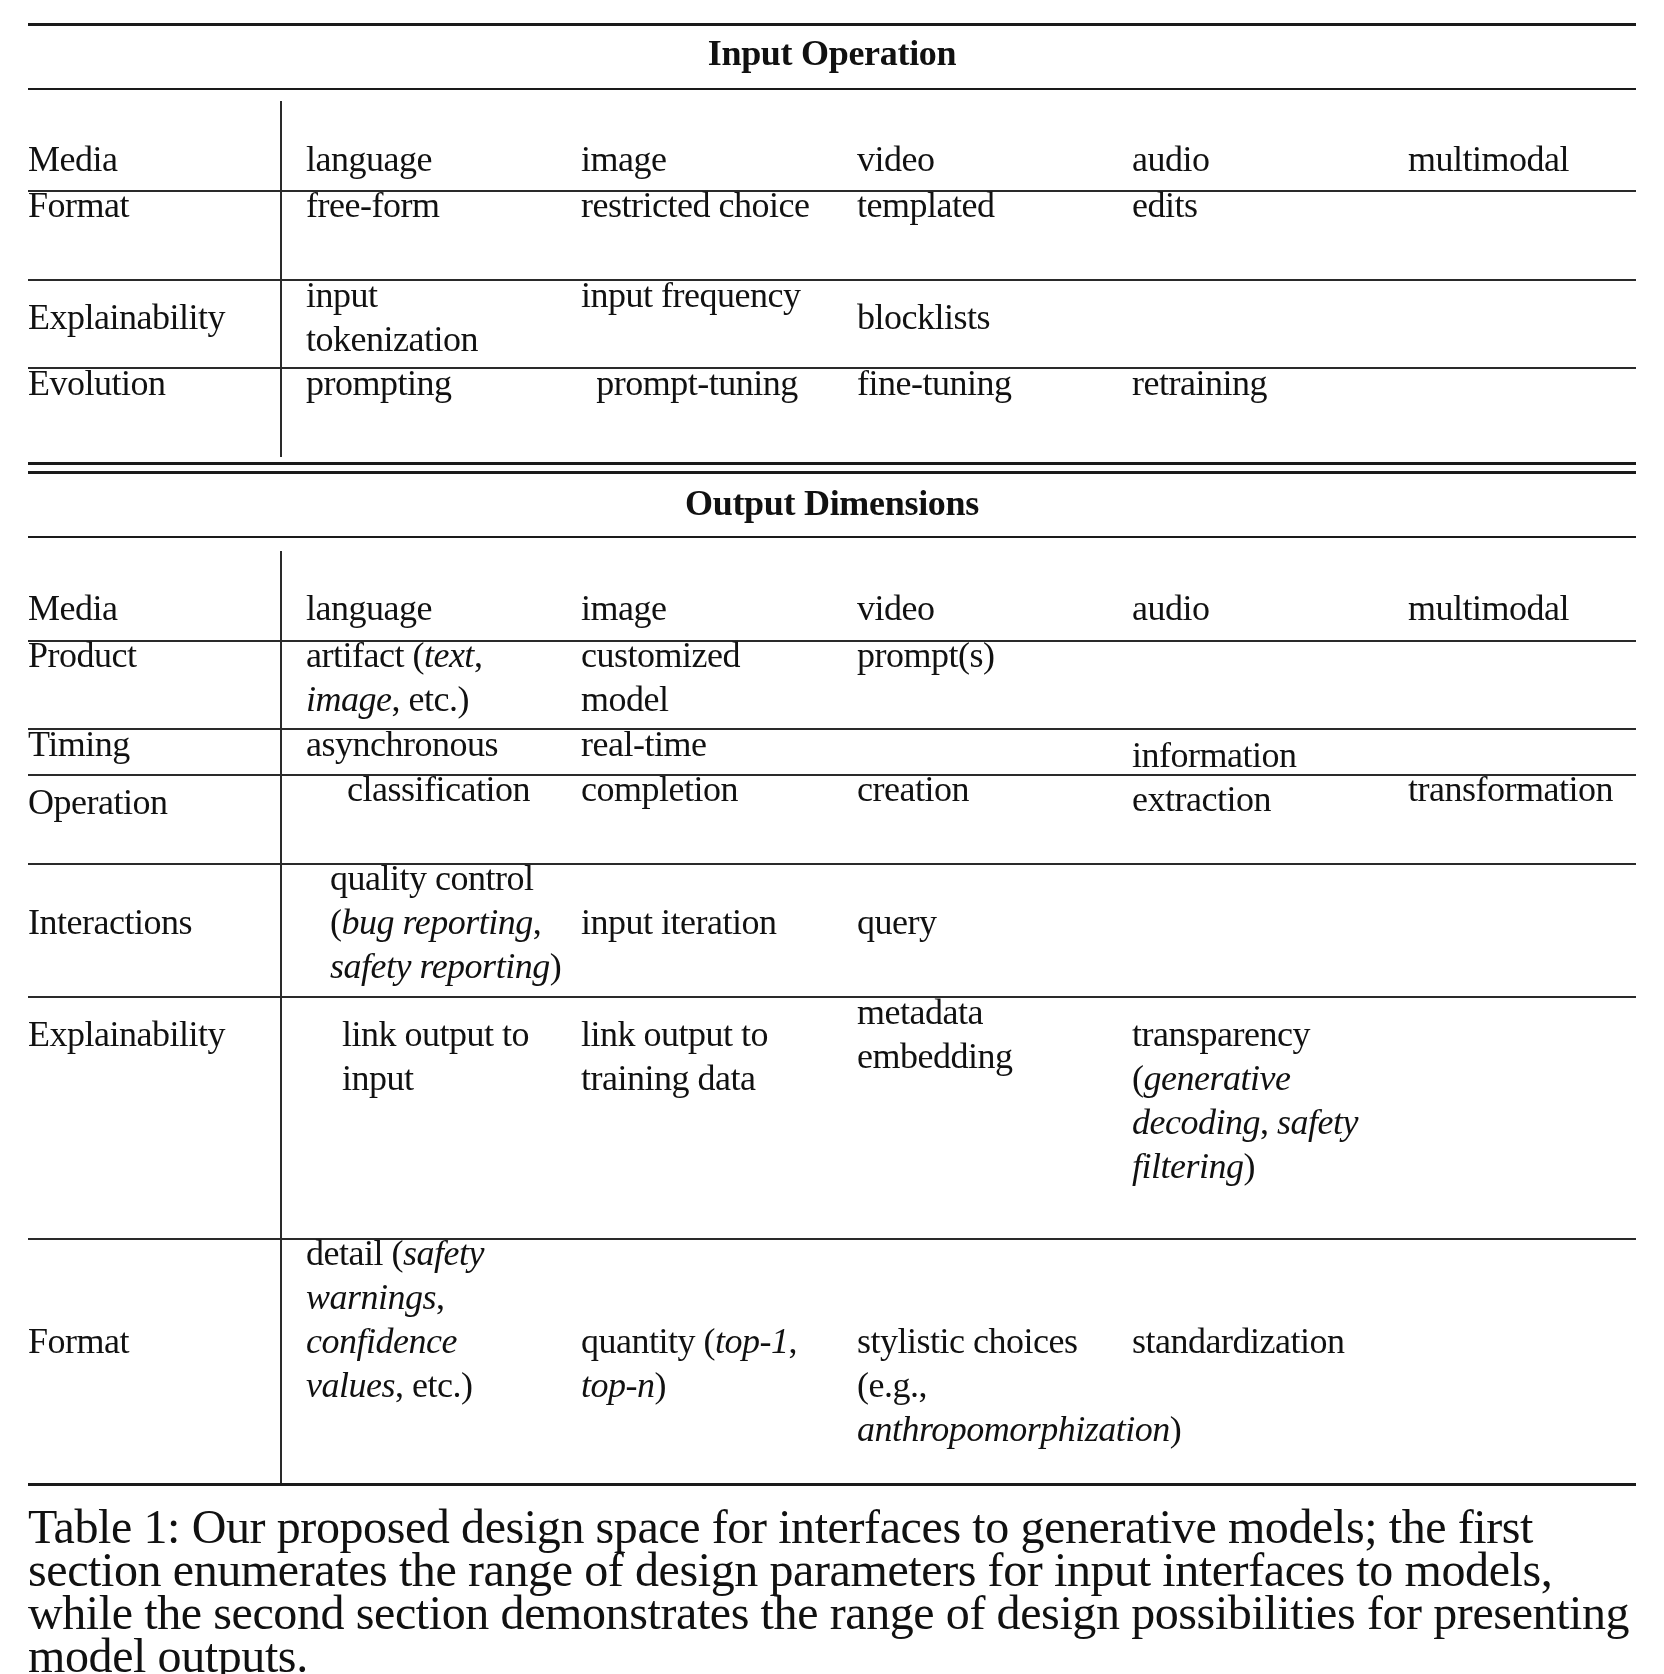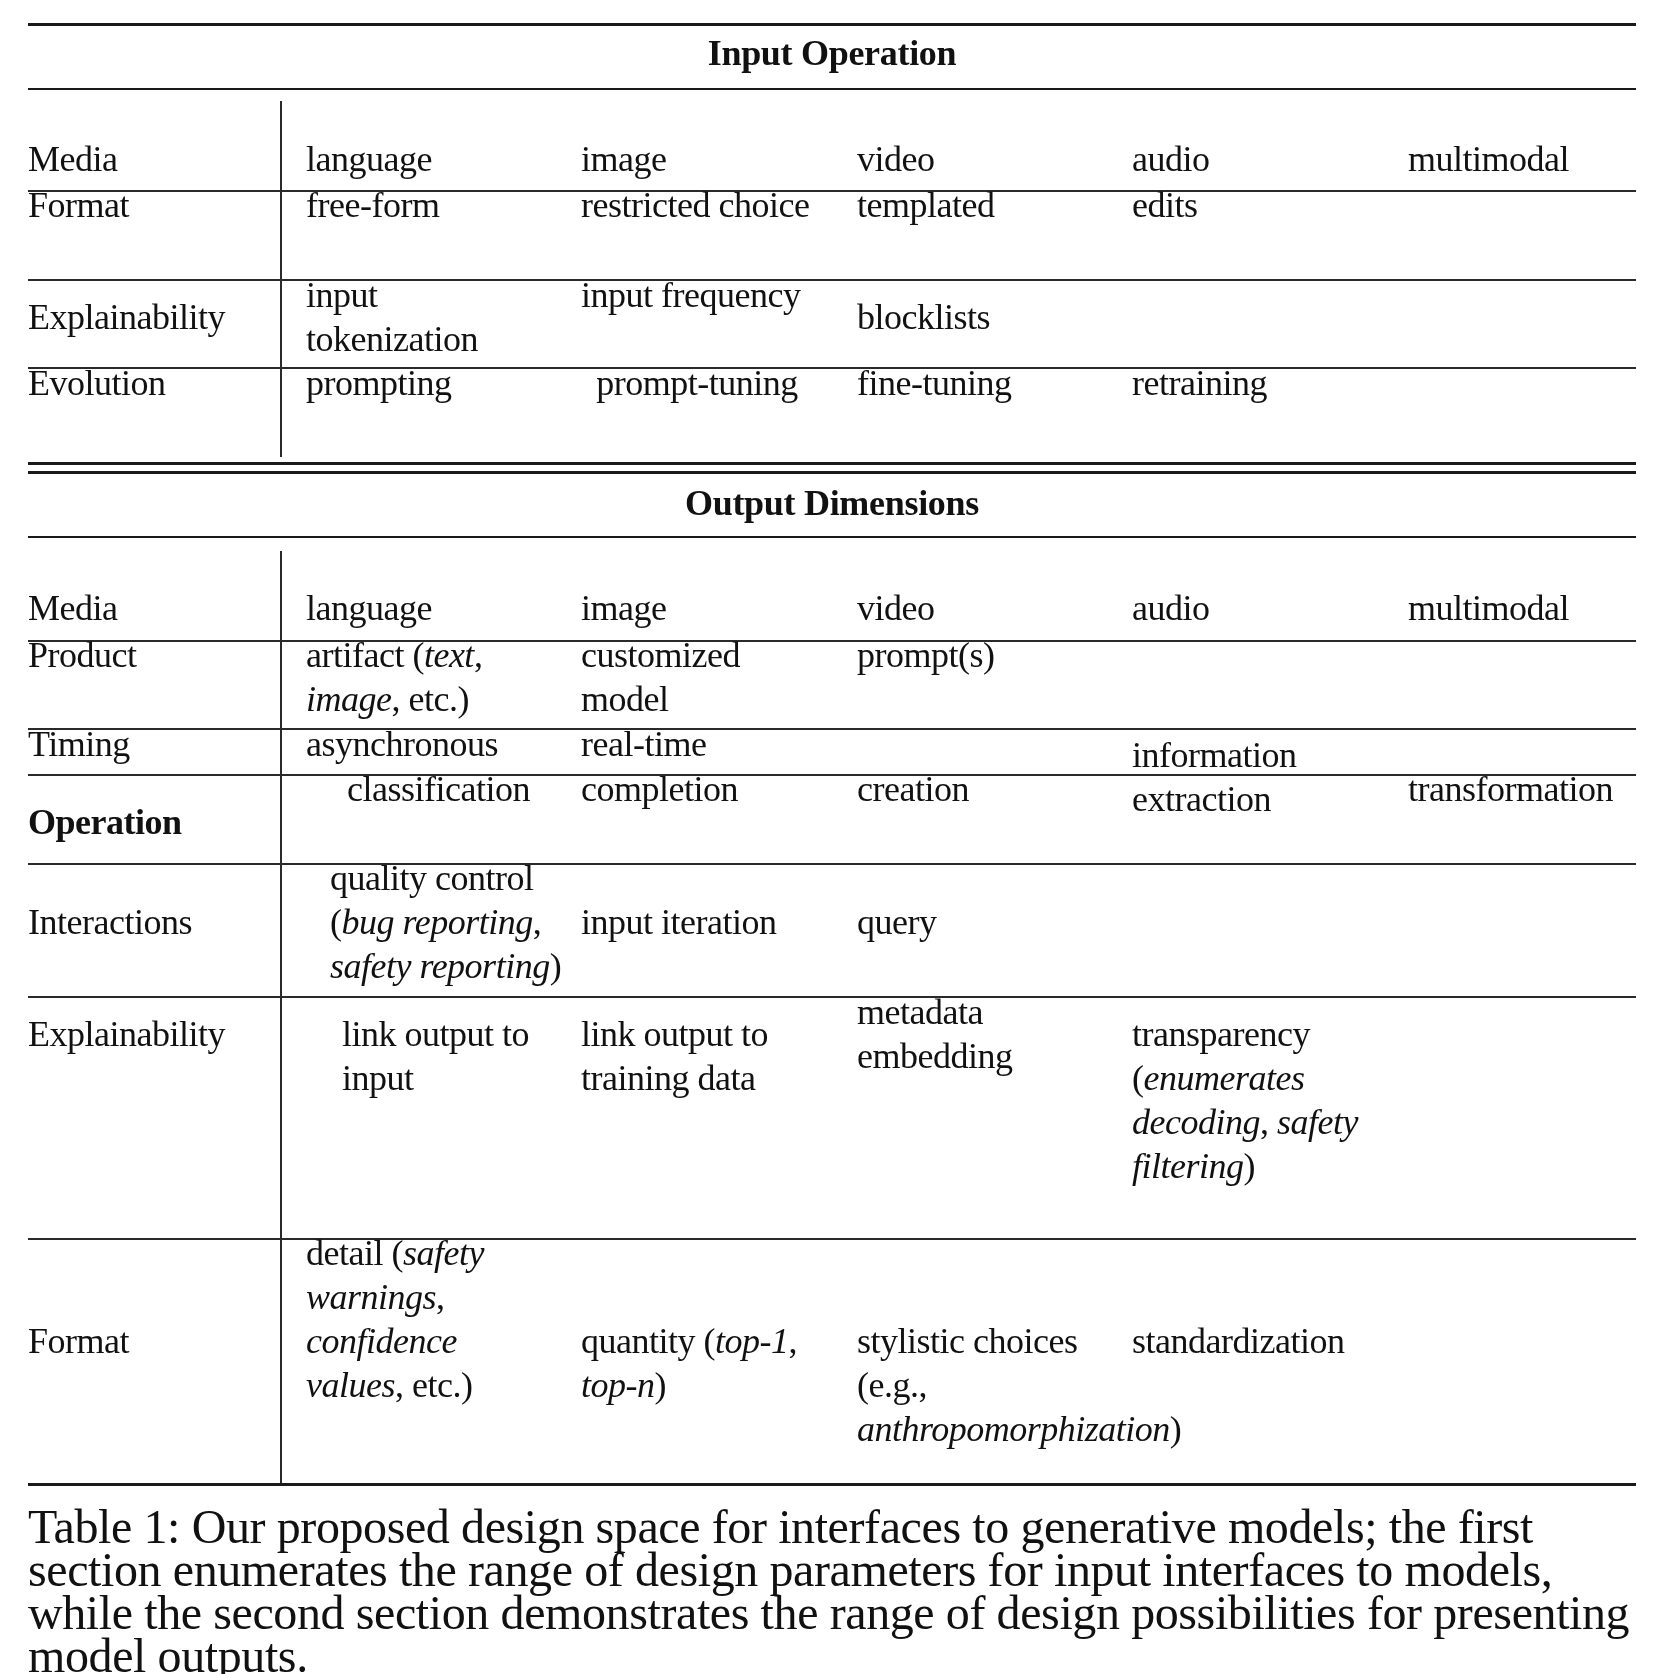--- a/index.html
+++ b/index.html
@@ -93,36 +93,36 @@
     <div class="rule hair" style="top: 640px;"></div>
     <div class="label" style="top: 633px;">Product</div>
     <div class="cell c0" style="top: 633px; width: 232px;"><span>artifact (</span><span class="it">text</span><span>, </span><span class="it">image</span><span>, etc.)</span></div>
     <div class="cell c1" style="top: 633px; width: 232px;">customized model</div>
     <div class="cell c2" style="top: 633px; width: 232px;">prompt(s)</div>
     <div class="rule hair" style="top: 728px;"></div>
     <div class="label" style="top: 722px;">Timing</div>
     <div class="cell c0" style="top: 722px; width: 232px;">asynchronous</div>
     <div class="cell c1" style="top: 722px; width: 232px;">real-time</div>
     <div class="rule hair" style="top: 774px;"></div>
-    <div class="label" style="top: 800px; font-weight: bold;">Operation</div>
+    <div class="label" style="top: 780px;">Operation</div>
     <div class="cell c0" style="top: 767px; width: 232px; margin-left: 41px;">classification</div>
     <div class="cell c1" style="top: 767px; width: 232px;">completion</div>
     <div class="cell c2" style="top: 767px; width: 232px;">creation</div>
     <div class="cell c3" style="top: 733px; width: 232px;">information extraction</div>
     <div class="cell c4" style="top: 767px; width: 240px;">transformation</div>
     <div class="rule hair" style="top: 863px;"></div>
     <div class="label" style="top: 900px;">Interactions</div>
     <div class="cell c0" style="top: 856px; width: 232px; margin-left: 24px;"><span>quality control (</span><span class="it">bug reporting</span><span>, </span><span class="it">safety reporting</span><span>)</span></div>
     <div class="cell c1" style="top: 900px; width: 232px;">input iteration</div>
     <div class="cell c2" style="top: 900px; width: 232px;">query</div>
     <div class="rule hair" style="top: 996px;"></div>
     <div class="label" style="top: 1012px;">Explainability</div>
     <div class="cell c0" style="top: 1012px; width: 232px; margin-left: 36px;">link output to input</div>
     <div class="cell c1" style="top: 1012px; width: 232px;">link output to training data</div>
     <div class="cell c2" style="top: 990px; width: 232px;">metadata embedding</div>
-    <div class="cell c3" style="top: 1012px; width: 232px;"><span>transparency (</span><span class="it">enumerates decoding</span><span>, </span><span class="it">safety filtering</span><span>)</span></div>
+    <div class="cell c3" style="top: 1012px; width: 232px;"><span>transparency (</span><span class="it">generative decoding</span><span>, </span><span class="it">safety filtering</span><span>)</span></div>
     <div class="rule hair" style="top: 1238px;"></div>
     <div class="label" style="top: 1319px;">Format</div>
     <div class="cell c0" style="top: 1231px; width: 232px;"><span>detail (</span><span class="it">safety warnings</span><span>, </span><span class="it">confidence values</span><span>, etc.)</span></div>
     <div class="cell c1" style="top: 1319px; width: 232px;"><span>quantity (</span><span class="it">top-1</span><span>, </span><span class="it">top-n</span><span>)</span></div>
     <div class="cell c2" style="top: 1319px; width: 232px;"><span>stylistic choices (e.g., </span><span class="it">anthropomorphization</span><span>)</span></div>
     <div class="cell c3" style="top: 1319px; width: 232px;">standardization</div>
   </div>
 
 </body></html>

